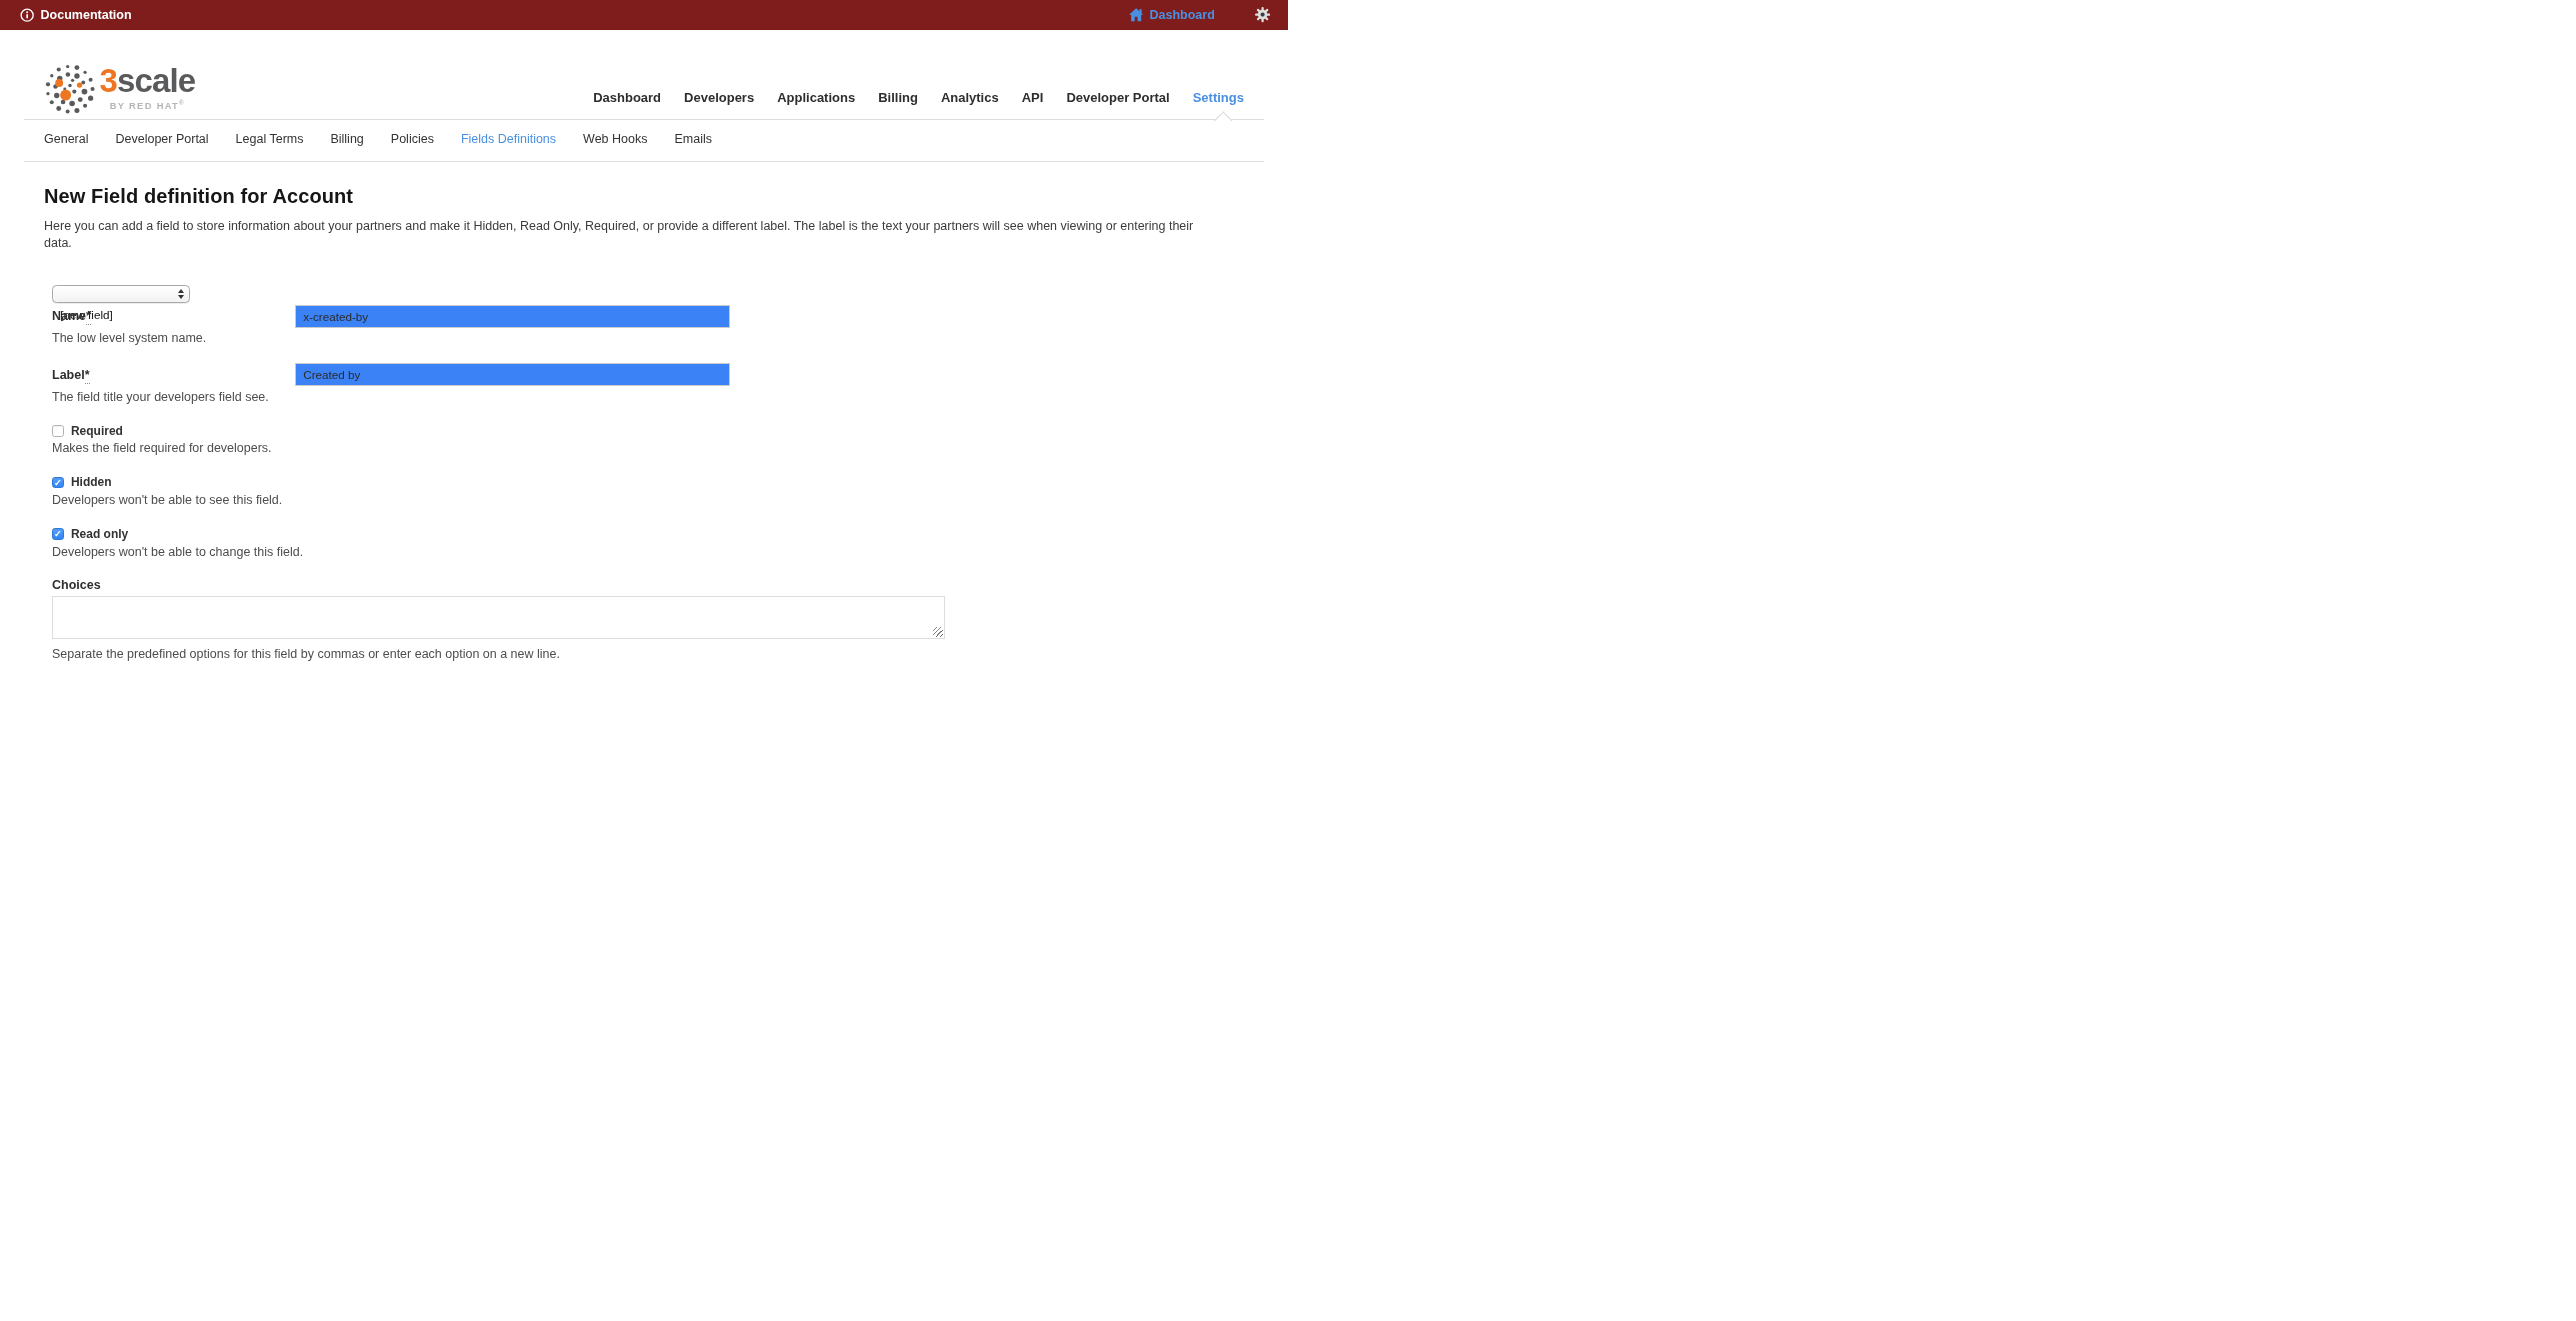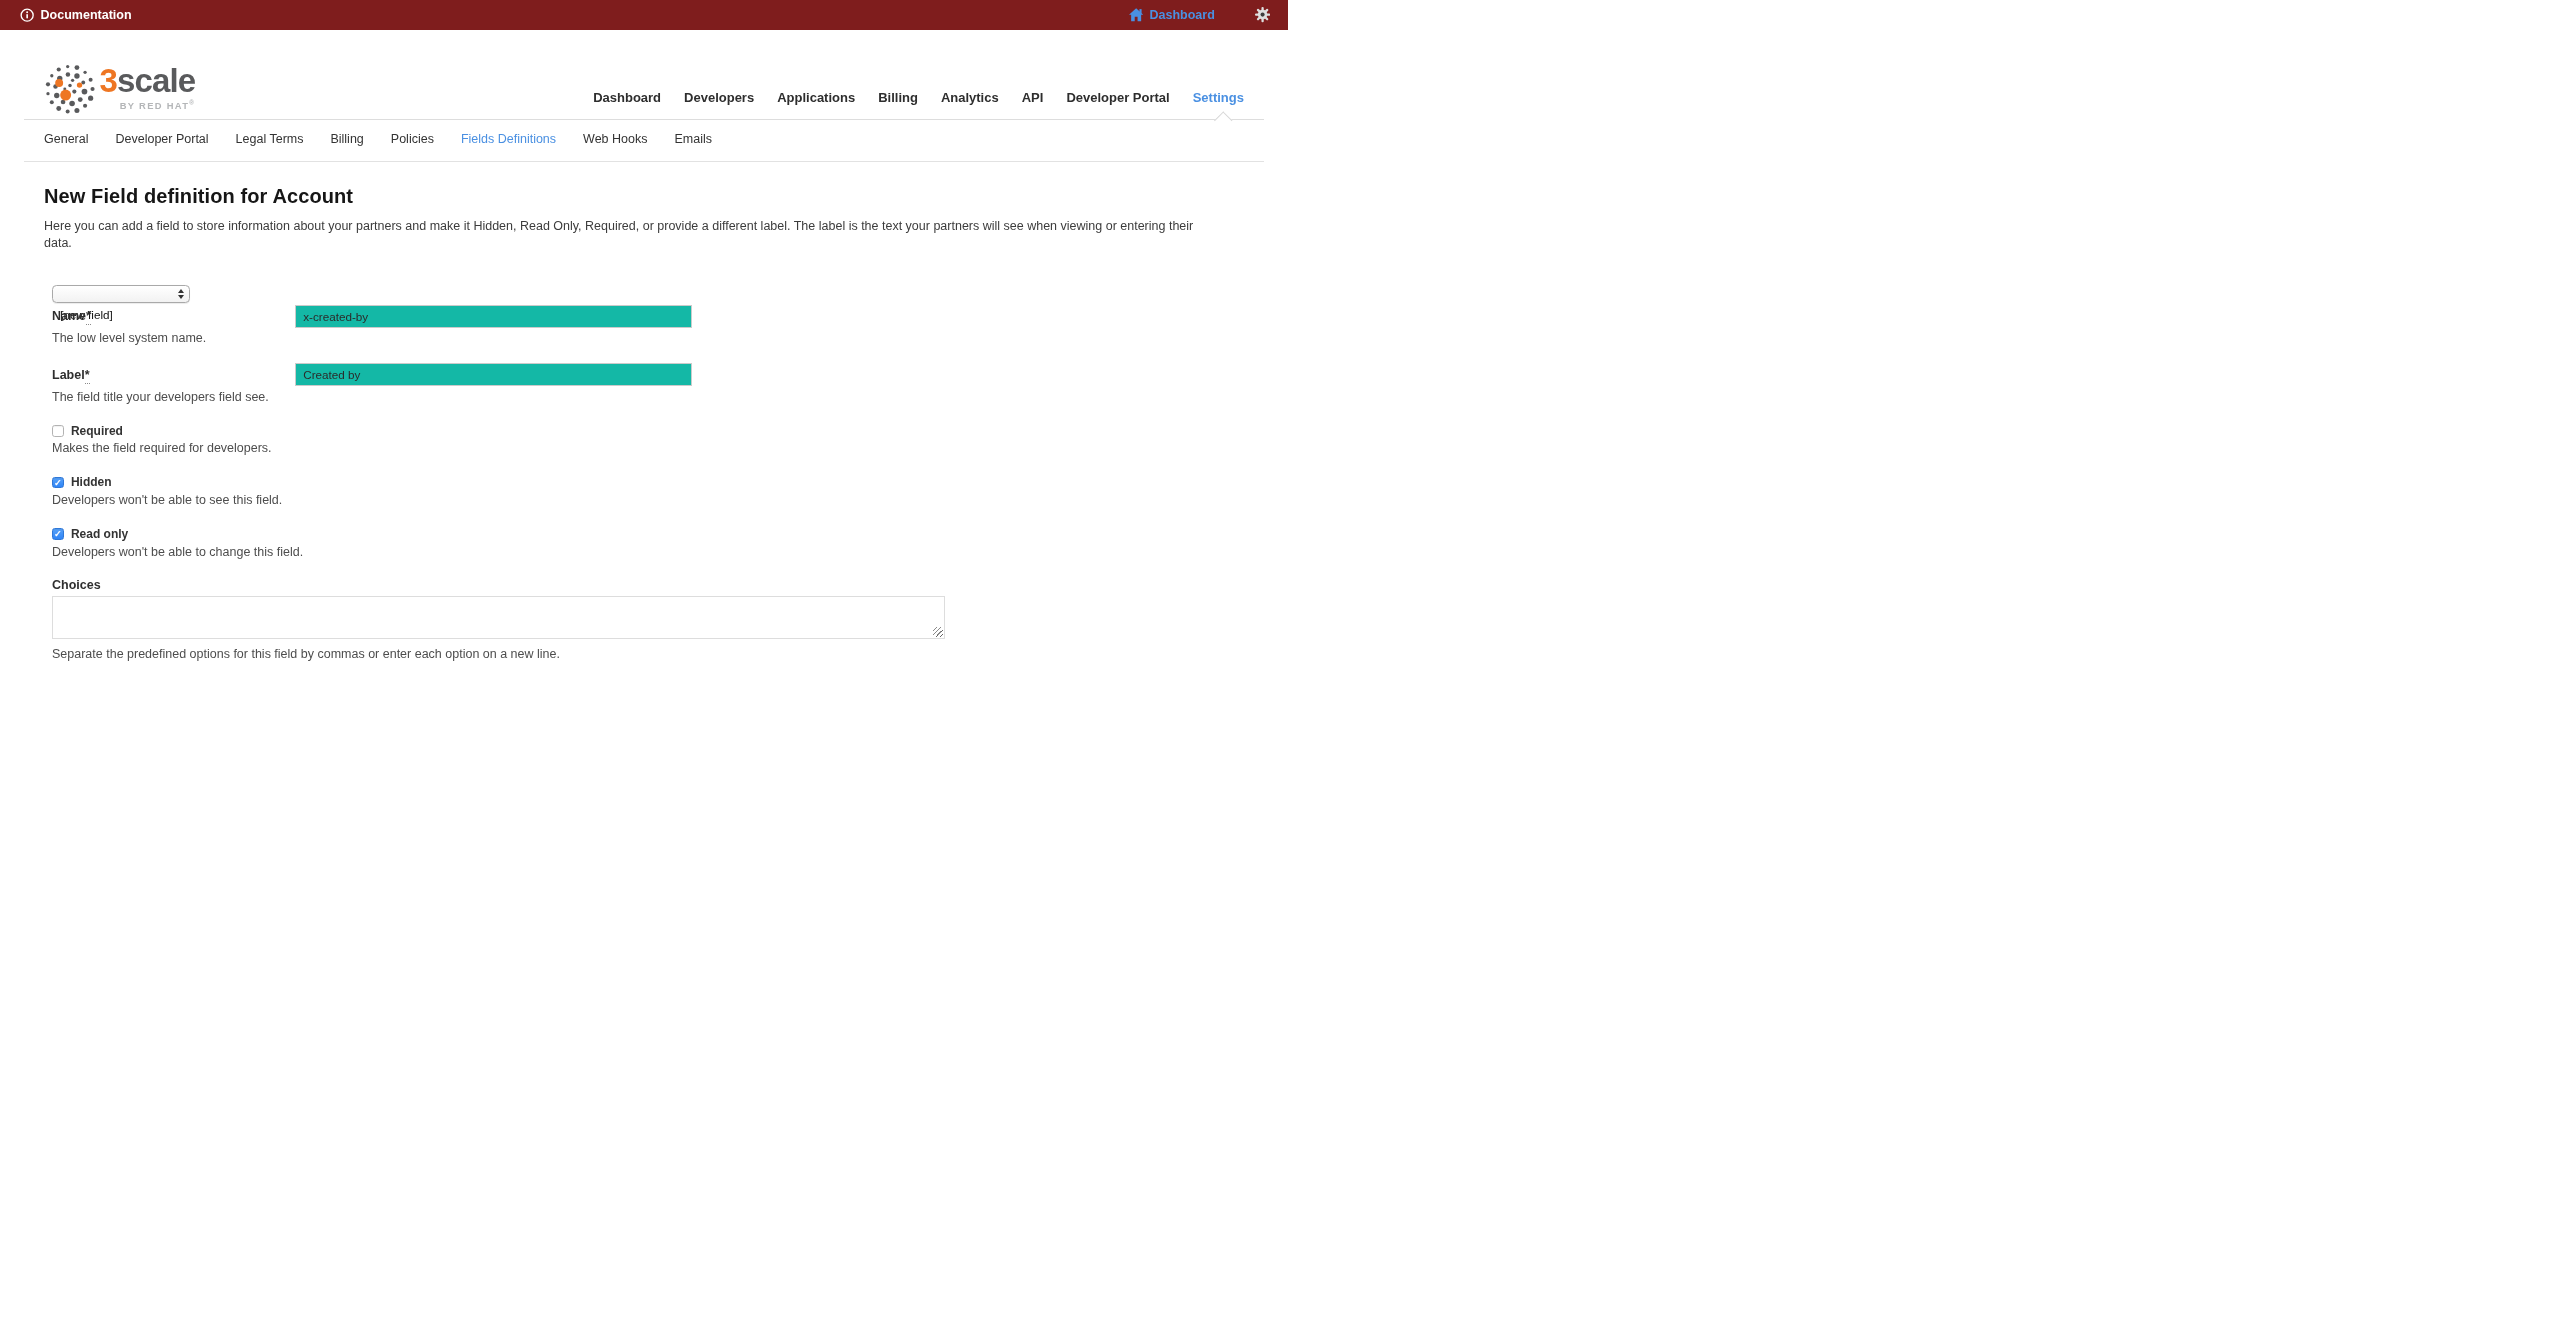--- a/index.html
+++ b/index.html
@@ -11,21 +11,21 @@
   .topbar { height:30px; background:#7f1d1d; display:flex; align-items:center; padding:0 18px 0 20px; }
   .topbar-left { display:flex; align-items:center; gap:6.3px; color:#fff; font-size:12.5px; font-weight:bold; cursor:pointer; }
   .topbar-right { margin-left:auto; display:flex; align-items:center; gap:40px; }
   .dash-link { display:flex; align-items:center; gap:6.3px; color:#4a90e2; font-size:12.5px; font-weight:bold; text-decoration:none; cursor:pointer; }
   .gear-btn { display:flex; align-items:center; cursor:pointer; }
 
   
   .container { margin:0 24px; }
   .header-row { display:flex; align-items:flex-end; padding:33px 20px 0 20px; border-bottom:0.9px solid #ddd; position:relative; }
   .logo { display:flex; align-items:flex-start; gap:3.6px; cursor:pointer; height:56px; }
-  .logo-text { display:flex; flex-direction:column; align-items:flex-end; margin-top:1.8px; }
+  .logo-text { display:flex; flex-direction:column; align-items:center; margin-top:1.8px; }
   .logo-word { font-size:33px; line-height:32px; font-weight:bold; letter-spacing:-0.9px; color:#595a5c; }
   .logo-word .orange { color:#ee7623; }
   .logo-byline { font-size:9.4px; font-weight:bold; letter-spacing:1.3px; color:#b4b6b8; margin-top:2.7px; }
   .logo-byline sup { font-size:6.3px; }
   .main-nav { margin-left:auto; margin-bottom:14.3px; display:flex; gap:23px; list-style:none; }
   .main-nav li { font-size:13px; font-weight:bold; color:#2e2e2e; cursor:pointer; white-space:nowrap; }
   .main-nav li.active { color:#4a90e2; }
   .nav-caret { position:absolute; right:35px; bottom:-7.2px; width:12.5px; height:12.5px; background:#fff; border-left:0.9px solid #d6d6d6; border-top:0.9px solid #d6d6d6; transform:rotate(45deg); }
 
   
@@ -46,22 +46,22 @@
     font-size:11.7px; color:#111; cursor:pointer; box-shadow:0 0.9px 0.9px rgba(0,0,0,.08); }
   .select-box .sel-label { flex:1;margin-top:41px; }
   .sel-arrows { display:flex; flex-direction:column; gap:1.8px; align-items:center; }
   .sel-arrows i { width:0; height:0; border-left:3.6px solid transparent; border-right:3.6px solid transparent; display:block; }
   .sel-arrows .up { border-bottom:4.5px solid #333; }
   .sel-arrows .down { border-top:4.5px solid #333; }
 
   .field-row { display:flex; align-items:center; margin-top:1.8px; }
   .field-label { flex:0 0 243px; font-size:12.5px; font-weight:bold; color:#2f2f2f; }
   .req-mark { font-weight:bold; border-bottom:1.8px dotted #8a8a8a; padding-bottom:0.9px; cursor:help; }
-  .text-input { width:397px; height:23px; border:0.9px solid #cbcbcb; padding:0 7.2px; font-size:11.7px;
-    color:#2b2b2b; font-family:"Liberation Sans", sans-serif; background:#14b8a6; }
+  .text-input { width:435px; height:23px; border:0.9px solid #cbcbcb; padding:0 7.2px; font-size:11.7px;
+    color:#2b2b2b; font-family:"Liberation Sans", sans-serif; background:#3b82f6; }
   .hint { margin-top:3.6px; font-size:12.5px; color:#4d4d4d; }
   .hint.gap-after { margin-bottom:18px; }
 
   .check-group { margin-top:20px; }
   .check-row { display:flex; align-items:center; gap:7.2px; cursor:pointer; }
   .cb { width:11.7px; height:11.7px; border-radius:2.7px; border:0.9px solid #b3b3b3; background:#fff;
     display:inline-flex; align-items:center; justify-content:center; box-shadow:inset 0 0.9px 0.9px rgba(0,0,0,.06); }
   .cb[data-checked="true"] { background:linear-gradient(#57a1f8,#2f84f6); border-color:#2f78d8; }
   .cb[data-checked="true"]::after { content:"✓"; color:#fff; font-size:9.4px; font-weight:bold; line-height:1; }
   .check-label { font-size:12px; font-weight:bold; color:#333; }

